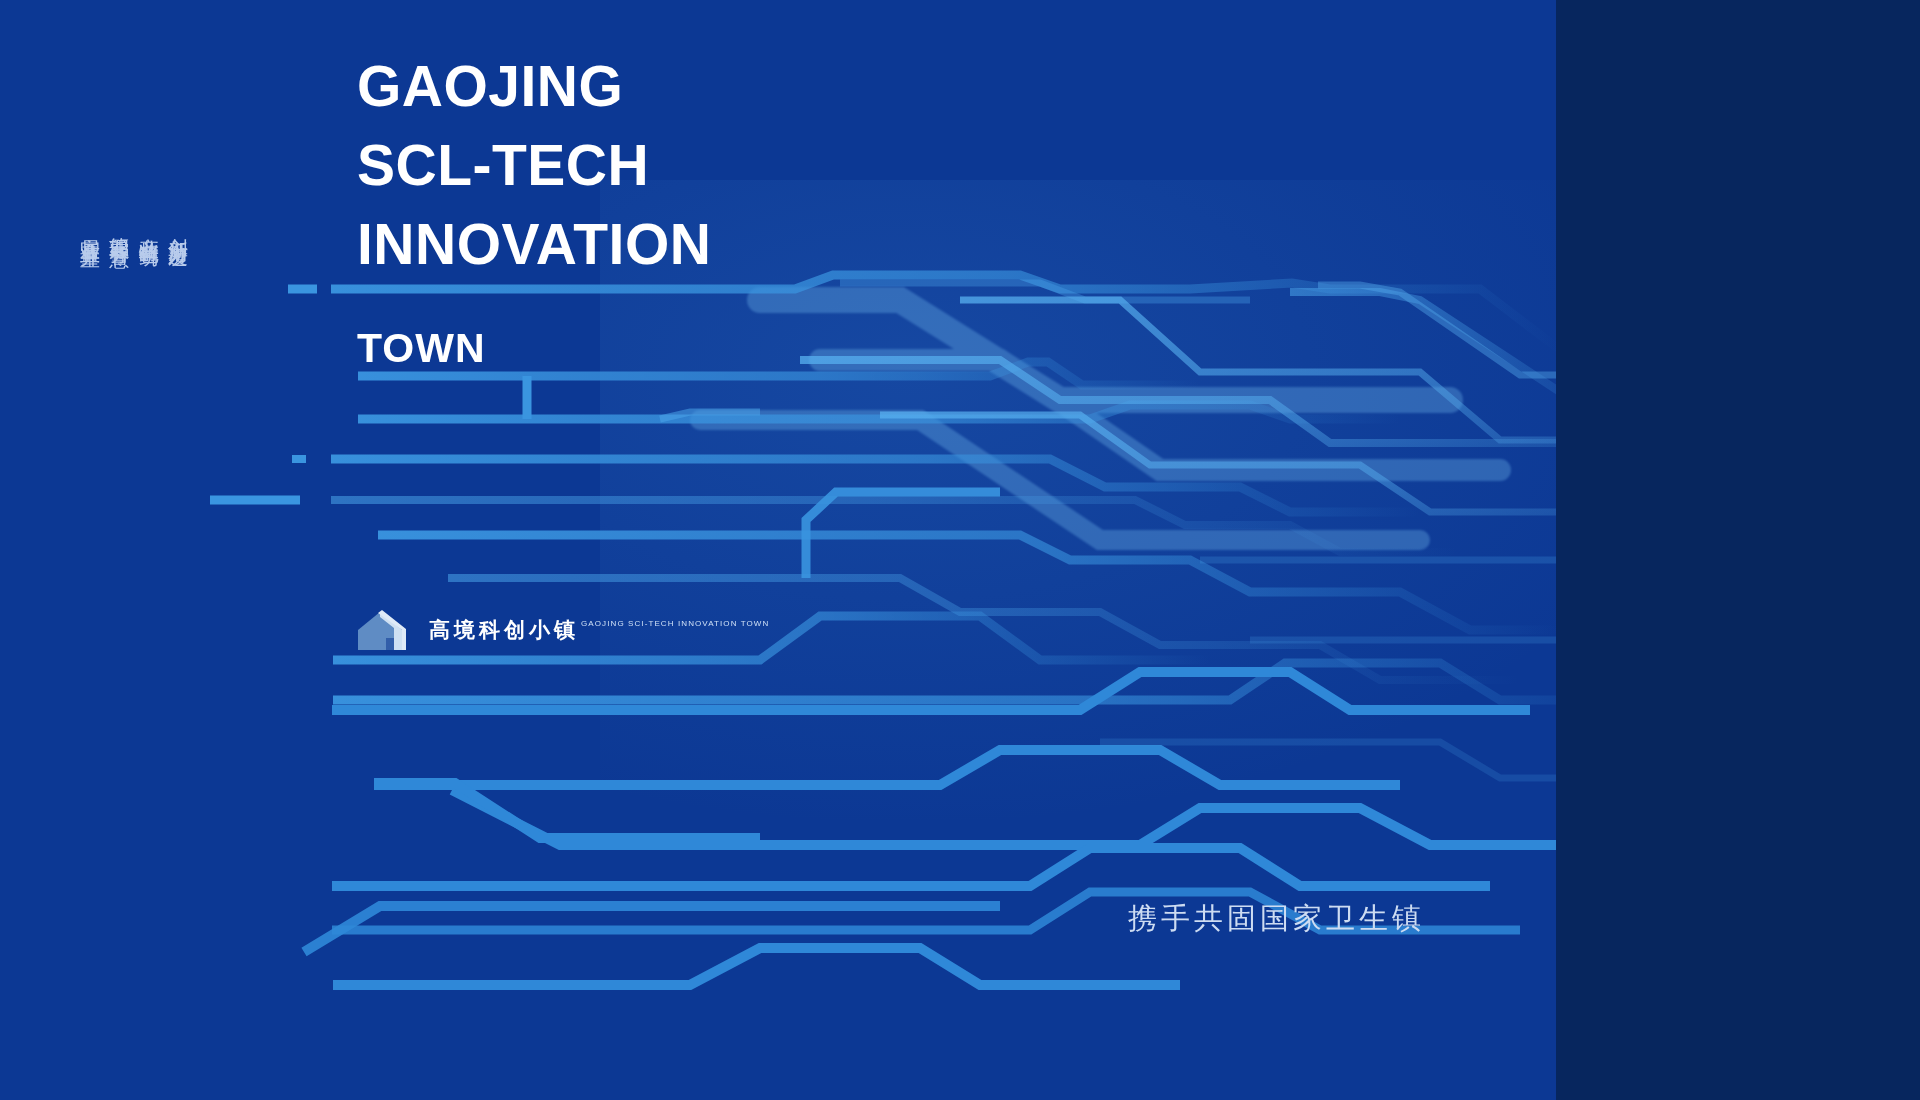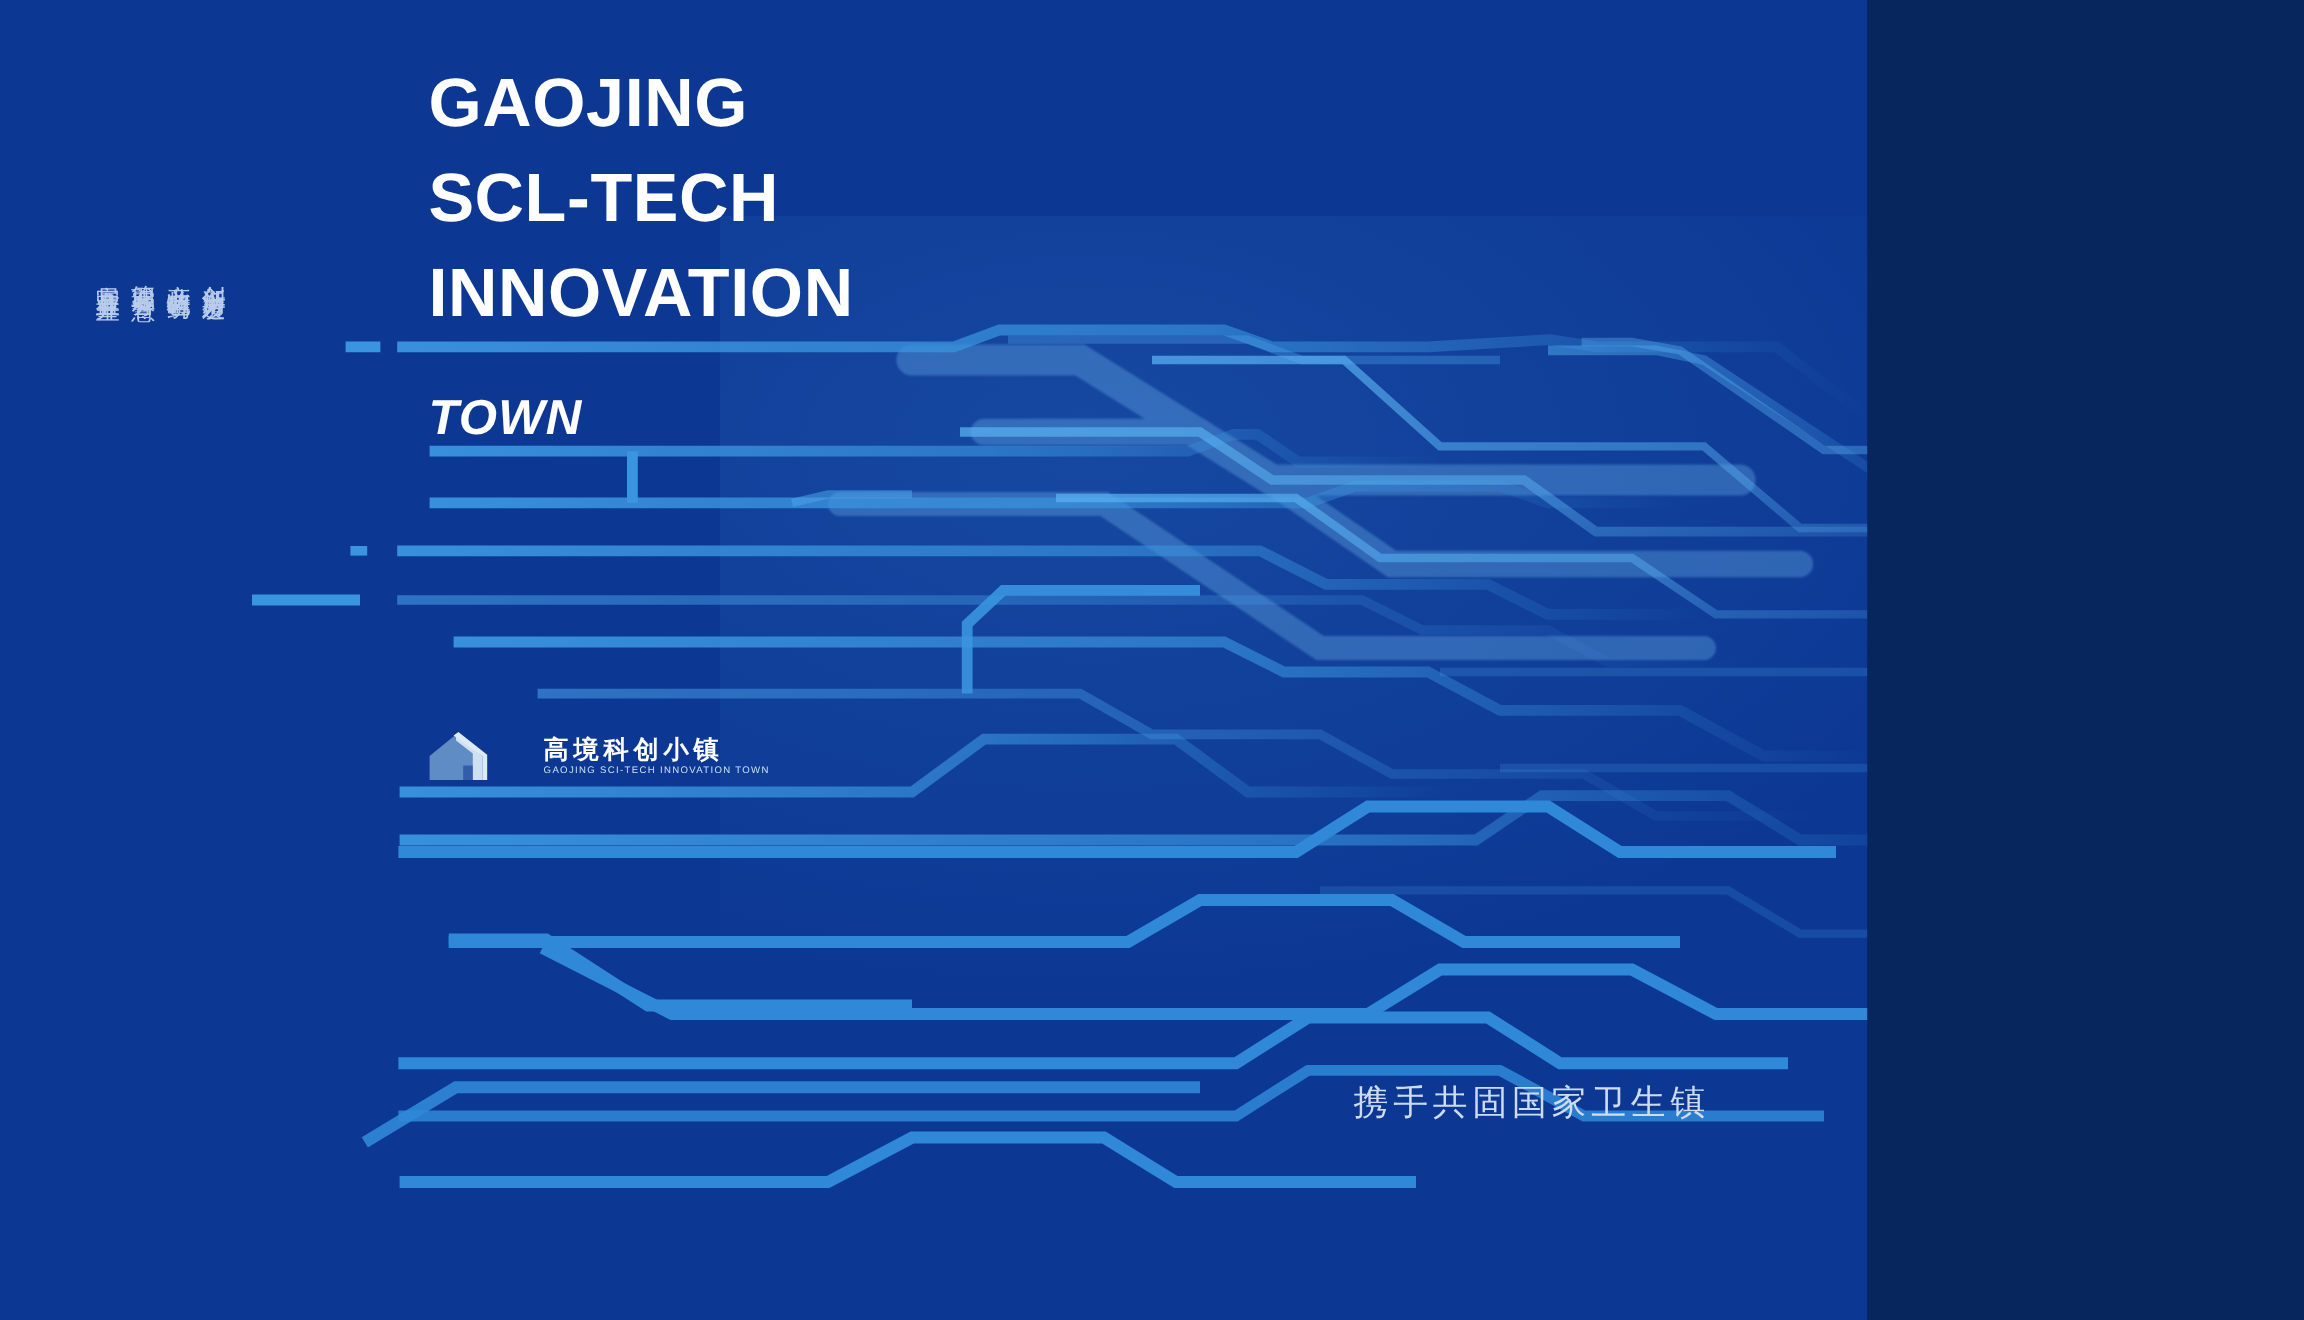--- a/index.html
+++ b/index.html
@@ -46,21 +46,20 @@
   .headline .ln + .ln { margin-top: 22px; }
 
   .town-word {
     position: absolute;
     left: 357px;
     top: 325px;
     color: #ffffff;
     font-size: 41px;
     font-weight: bold;
     letter-spacing: 1px;
-    font-style: italic;
   }
 
   
   .vert-slogan {
     position: absolute;
     left: 78px;
     top: 222px;
     display: flex;
     flex-direction: row-reverse;
     gap: 5px;
@@ -79,21 +78,21 @@
   
   .logo-lockup {
     position: absolute;
     left: 356px;
     top: 608px;
     display: flex;
     align-items: center;
     gap: 11px;
   }
   .logo-mark { width: 62px; height: 44px; display: block; }
-  .logo-text { display: flex; flex-direction: column; gap: 2px; margin-left: 24px; }
+  .logo-text { display: flex; flex-direction: row; gap: 2px; }
   .logo-cn {
     color: #ffffff;
     font-size: 21px;
     font-weight: bold;
     letter-spacing: 4px;
     font-family: "DejaVu Sans", sans-serif;
     line-height: 1;
   }
   .logo-en {
     color: #cfe0f6;

